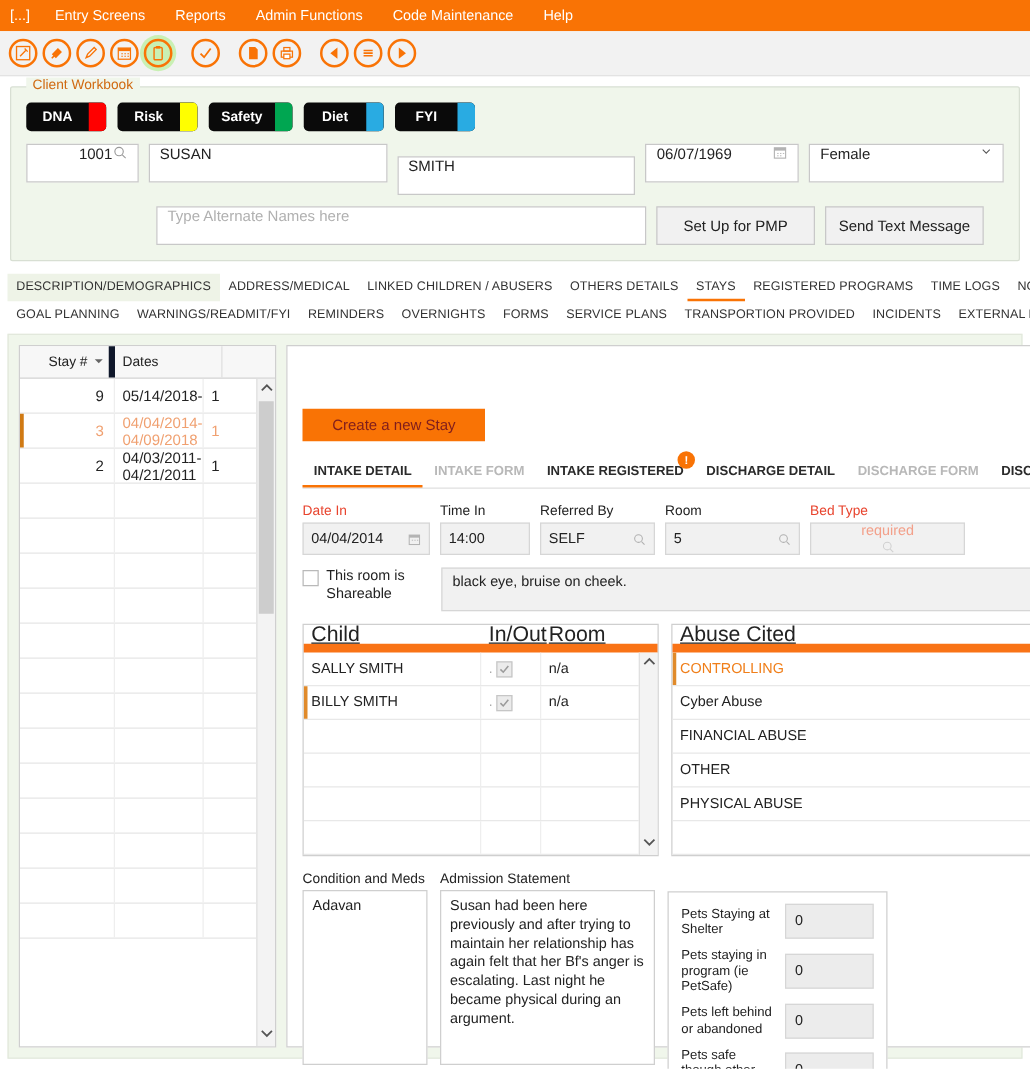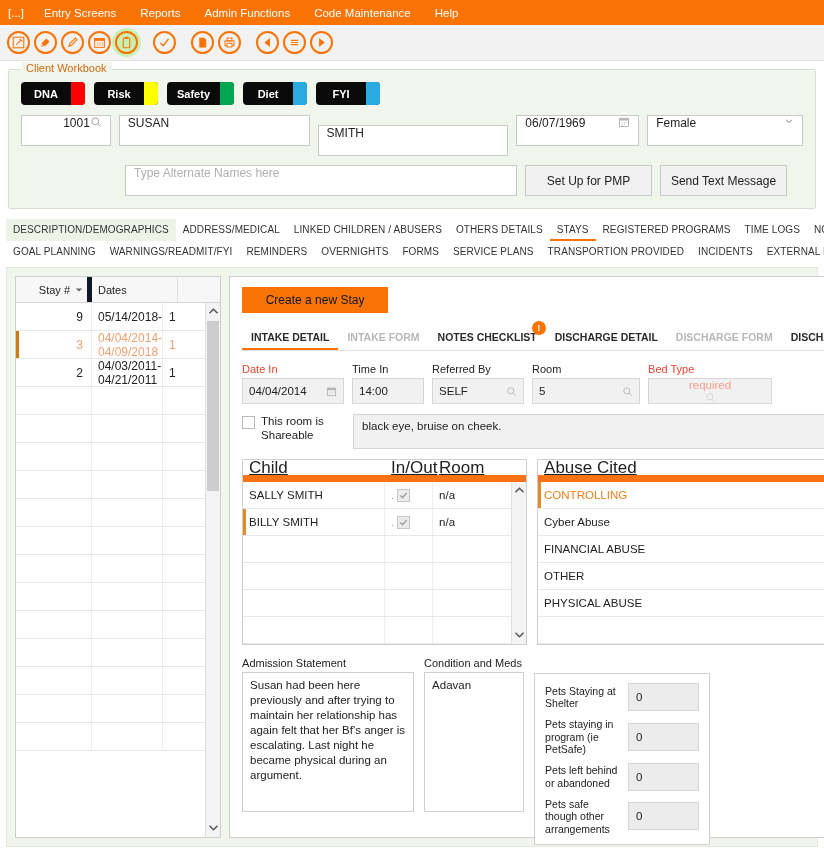--- a/index.html
+++ b/index.html
@@ -209,26 +209,26 @@
 
   
   .detail {
     flex: 1;
     background: #fff;
     border: 1px solid #cfcfcf;
     padding: 10px 12px;
     position: relative;
   }
   .btn-create {
-    background: #f97305; color: #0f172a;
+    background: #f97305; color: #7f1d1d;
     border: none; height: 26px;
     width: 146px;
     font-size: 12px;
     cursor: pointer;
-    display: flex; align-items: center; justify-content: center;
+    display: flex; align-items: center; justify-content: center; margin-top: 40px;
   }
   .inner-tabs {
     margin-top: 14px;
     display: flex; align-items: flex-end;
     border-bottom: 1px solid #e0e0e0;
     position: relative;
   }
   .itab {
     font-size: 10.5px; font-weight: bold;
     padding: 4px 9px 5px 9px;
@@ -644,21 +644,21 @@
     </div>
   </div>
 
   <div class="detail">
     <div class="btn-create">Create a new Stay</div>
 
     <div class="inner-tabs">
       <div class="itab active">INTAKE DETAIL</div>
       <div class="itab dim">INTAKE FORM</div>
       <div class="itab">
-        <span>NOTES CHECKLIST</span>
+        <span>INTAKE REGISTERED</span>
         <span class="badge">!</span>
       </div>
       <div class="itab">DISCHARGE DETAIL</div>
       <div class="itab dim">DISCHARGE FORM</div>
       <div class="itab">DISCHARGE CHECKLIST</div>
     </div>
 
     <div class="form-grid">
       <div class="fg">
         <div class="lab req">Date In</div>
@@ -833,26 +833,26 @@
                 <div class="gc ag-c1"></div>
               </div>
           </div>
 
         </div>
       </div>
     </div>
 
     <div class="bottom-row">
       <div class="bcol">
+        <div class="blab">Condition and Meds</div>
+        <div class="ta ta-cond">Adavan</div>
+      </div>
+      <div class="bcol">
         <div class="blab">Admission Statement</div>
         <div class="ta ta-adm">Susan had been here previously and after trying to maintain her relationship has again felt that her Bf's anger is escalating.  Last night he became physical during an argument.</div>
-      </div>
-      <div class="bcol">
-        <div class="blab">Condition and Meds</div>
-        <div class="ta ta-cond">Adavan</div>
       </div>
       <div class="pets" style="margin-top:16px;">
         <div class="petrow">
           <div class="petlab">Pets Staying at Shelter</div>
           <div class="petval">0</div>
         </div>
         <div class="petrow">
           <div class="petlab">Pets staying in program (ie PetSafe)</div>
           <div class="petval">0</div>
         </div>

